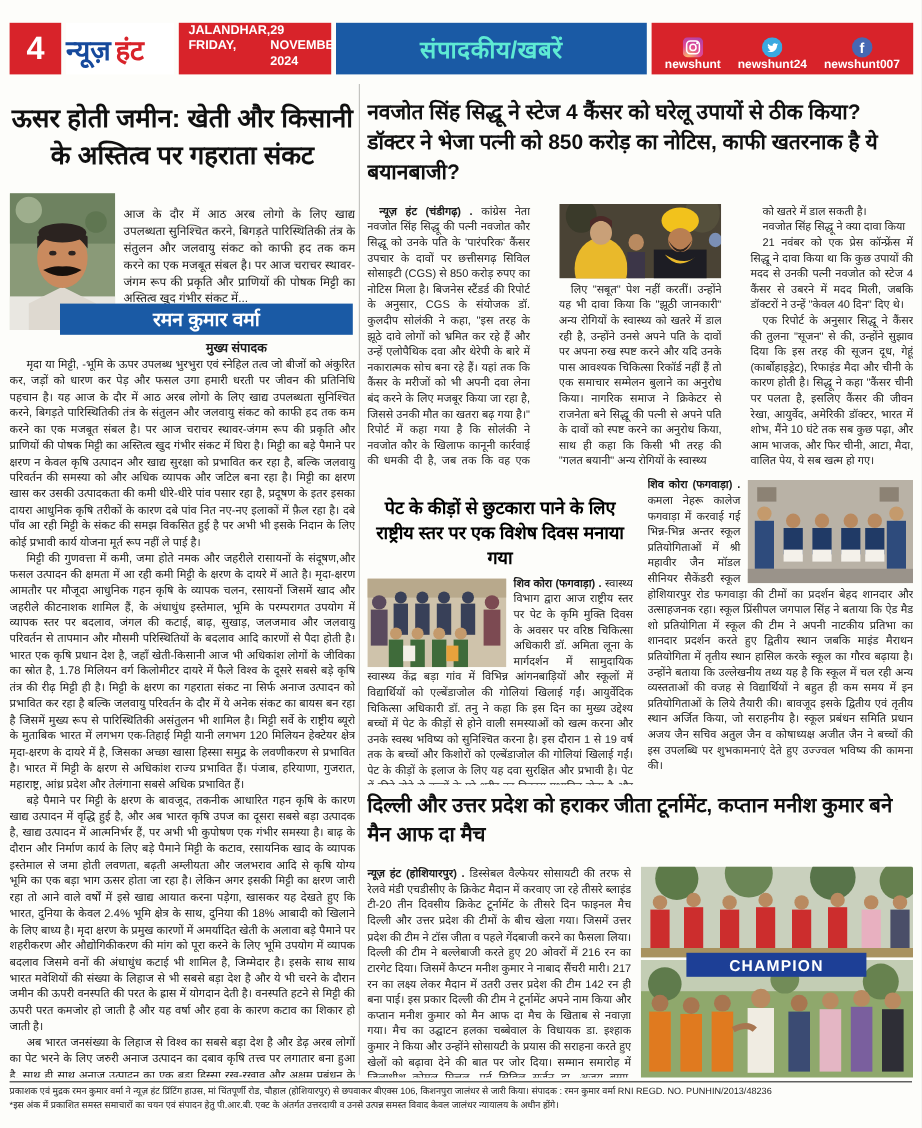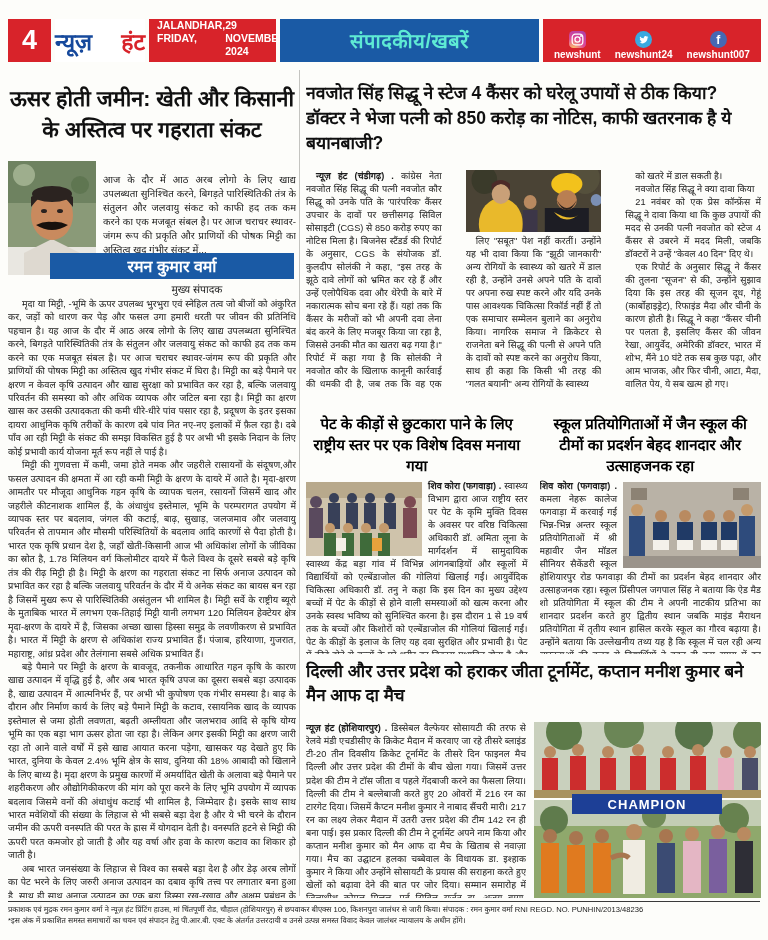--- a/index.html
+++ b/index.html
@@ -2,39 +2,39 @@
 <html lang="hi"><head>
 <meta charset="utf-8">
 <style>
   html,body{margin:0;padding:0;}
   body{background:#e8e8e4;font-family:"Liberation Sans",sans-serif;}
   .page{position:relative;width:768px;height:940px;margin:0 auto;background:#fdfdfa;overflow:hidden;color:#1c1c1c;}
 
   
   .masthead{position:absolute;left:8px;top:19px;right:7px;height:43px;display:flex;gap:4px;}
   .pagenum{width:43px;background:#d8232a;color:#fff;font-size:27px;font-weight:bold;display:flex;align-items:center;justify-content:center;}
-  .logo{width:90px;background:#fff;display:flex;align-items:center;justify-content:space-between;gap:4px;font-weight:bold;font-size:23px;}
+  .logo{width:90px;background:#fff;display:flex;align-items:center;justify-content:flex-start;gap:4px;font-weight:bold;font-size:23px;}
   .logo .b{color:#16499c;}
   .logo .r{color:#d8232a;}
   .datebox{width:127px;background:#d8232a;color:#fff;font-weight:bold;font-size:10.5px;line-height:13px;display:flex;flex-direction:row;justify-content:space-between;padding-left:8px;box-sizing:border-box;}
   .sectionbox{flex:1;background:#1a5aa5;color:#5eead4;font-weight:bold;font-size:20px;display:flex;align-items:center;justify-content:center;letter-spacing:.5px;}
   .socialbox{width:218px;background:#d8232a;display:flex;align-items:flex-end;justify-content:space-around;padding:3px 4px 2px;box-sizing:border-box;}
   .social-item{display:flex;flex-direction:column;align-items:center;gap:1px;cursor:pointer;}
   .social-item .handle{color:#fff;font-size:10px;font-weight:bold;line-height:11px;}
   .icon16{width:17px;height:17px;display:block;}
   .fb-circle{width:17px;height:17px;border-radius:50%;background:#4668b3;color:#fff;font-weight:bold;font-size:12px;display:flex;align-items:center;justify-content:center;line-height:1;}
 
   
   .left-col{position:absolute;left:8px;top:70px;width:288px;height:828px;overflow:hidden;}
   .ed-headline{font-size:21.5px;line-height:31px;font-weight:bold;text-align:center;color:#101010;}
   .author-row{display:flex;gap:7px;margin-top:8px;}
   .author-photo{width:88px;height:114px;flex:none;}
   .ed-intro{flex:1;font-size:9.8px;line-height:14px;text-align:justify;padding-top:2px;}
   .name-banner{margin:-22px 2px 0 42px;background:#1a5aa5;color:#fff;text-align:center;font-size:16px;font-weight:bold;padding:2px 0;position:relative;}
-  .ed-editor{font-size:10.5px;font-weight:normal;text-align:center;padding-left:90px;margin-top:3px;}
+  .ed-editor{font-size:10.5px;font-weight:bold;text-align:center;padding-left:90px;margin-top:3px;}
   .ed-body{margin-top:2px;font-size:9.3px;line-height:13.45px;text-align:justify;}
   .ed-body p{margin:0;text-indent:14px;}
 
   .v-rule{position:absolute;left:299px;top:70px;width:1px;height:826px;background:#c4c4c0;}
 
   
   .right-sec{position:absolute;left:306px;top:66px;width:455px;height:832px;overflow:hidden;}
   .art-headline{font-weight:bold;color:#101010;}
   .sidhu-headline{font-size:17.5px;line-height:25px;}
   .cols3{display:flex;gap:24px;margin-top:5px;height:220px;overflow:hidden;}
@@ -216,21 +216,20 @@
             </g>
             <rect x="30" y="56" width="10" height="13" fill="#f3efe6"></rect>
             <rect x="66" y="56" width="10" height="13" fill="#e8a23c"></rect>
           </svg>
           <b class="byline">शिव कोरा (फगवाड़ा) .</b>
           <span>स्वास्थ्य विभाग द्वारा आज राष्ट्रीय स्तर पर पेट के कृमि मुक्ति दिवस के अवसर पर वरिष्ठ चिकित्सा अधिकारी डॉ. अमिता लूना के मार्गदर्शन में सामुदायिक स्वास्थ्य केंद्र बड़ा गांव में विभिन्न आंगनबाड़ियों और स्कूलों में विद्यार्थियों को एल्बेंडाजोल की गोलियां खिलाई गईं। आयुर्वेदिक चिकित्सा अधिकारी डॉ. तनु ने कहा कि इस दिन का मुख्य उद्देश्य बच्चों में पेट के कीड़ों से होने वाली समस्याओं को खत्म करना और उनके स्वस्थ भविष्य को सुनिश्चित करना है। इस दौरान 1 से 19 वर्ष तक के बच्चों और किशोरों को एल्बेंडाजोल की गोलियां खिलाई गईं। पेट के कीड़ों के इलाज के लिए यह दवा सुरक्षित और प्रभावी है। पेट में कीड़े होने से बच्चों के पूरे शरीर का विकास प्रभावित होता है और खाना अच्छे से नहीं पचने के कारण बच्चे कमजोर हो जाते हैं और उनकी रोग प्रतिरोधक क्षमता कम हो जाती है। इस दिन अनुपस्थित रहने वाले बच्चों को मॉप-अप दिवस के दौरान दवा खिलायी जायेगी इस अवसर पर नर्स दर्पिंदर कौर और पूरे स्टाफ ने सहयोग प्रदान किया, जो एक स्वस्थ समाज की नींव है।</span>
         </div>
       </article>
 
       <article class="mid-art">
-        <h3 class="mid-headline">स्कूल प्रतियोगिताओं में जैन स्कूल की टीमों का प्रदर्शन बेहद शानदार और उत्साहजनक रहा</h3>
         <div class="mid-body">
           <svg class="float-r" viewBox="0 0 138 86" preserveAspectRatio="none">
             <rect width="138" height="86" fill="#b9b2a6"></rect>
             <rect x="8" y="6" width="16" height="12" fill="#8c8274"></rect>
             <rect x="110" y="6" width="16" height="12" fill="#8c8274"></rect>
             <g fill="#2e4b7c">
               <circle cx="14" cy="28" r="6" fill="#c49a6c"></circle>
                 <rect x="6" y="34" width="16" height="40"></rect>
               <circle cx="124" cy="28" r="6" fill="#c49a6c"></circle>
                 <rect x="116" y="34" width="16" height="40"></rect>

